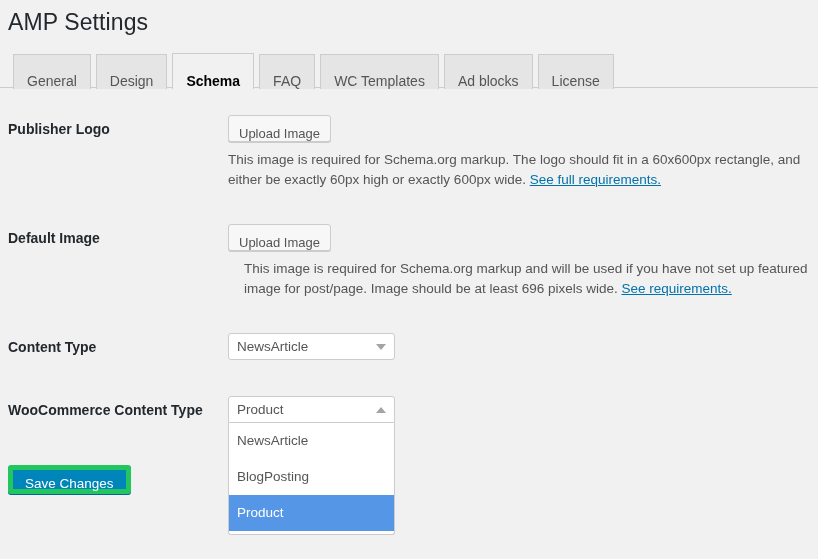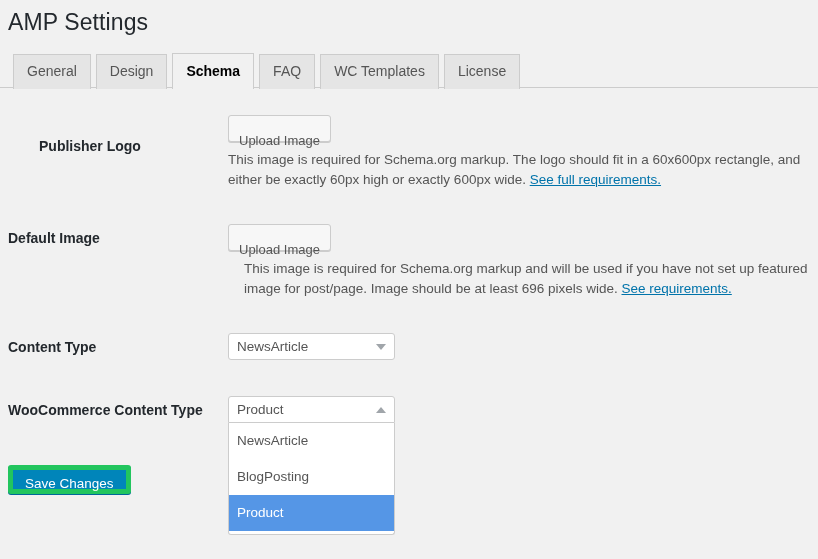--- a/index.html
+++ b/index.html
@@ -44,21 +44,21 @@
     left: 13px;
     top: 0;
     display: flex;
     align-items: flex-end;
     height: 36px;
   }
   .tab {
     box-sizing: border-box;
     height: 35px;
     line-height: 33px;
-    padding: 0 13px;
+    padding: 10px 13px;
     margin-right: 5px;
     background: #e5e5e5;
     border: 1px solid #ccc;
     border-bottom: none;
     color: #555;
     font-size: 14px;
     white-space: nowrap;
     position: relative;
     top: 1px;
     cursor: pointer;
@@ -92,21 +92,21 @@
     white-space: nowrap;
   }
   .row-field {
     position: absolute;
     left: 228px;
   }
 
   .upload-button {
     display: inline-block;
     box-sizing: border-box;
-    padding: 12px 10px;
+    padding: 5px 10px;
     height: 27px;
     line-height: 25px;
     background: #f7f7f7;
     border: 1px solid #ccc;
     border-radius: 3px;
     color: #555;
     font-size: 13px;
     font-family: "Liberation Sans", sans-serif;
     cursor: pointer;
     box-shadow: 0 1px 0 #ccc;
@@ -210,28 +210,29 @@
 
 <div class="page-title">AMP Settings</div>
 
 <div class="tab-bar">
   <div class="tab-list">
     <div class="tab">General</div>
     <div class="tab">Design</div>
     <div class="tab active">Schema</div>
     <div class="tab">FAQ</div>
     <div class="tab">WC Templates</div>
+    <div class="tab">Ad blocks</div>
     <div class="tab">License</div>
   </div>
 </div>
 
 <div class="form-area">
 
   <div class="row">
-    <div class="row-label" style="top:50px;margin-left:31px;">Publisher Logo</div>
+    <div class="row-label" style="top:33px;">Publisher Logo</div>
     <div class="row-field" style="top:27px;">
       <button class="upload-button">Upload Image</button>
     </div>
     <div class="help-text" style="top:62px;">
       <span>This image is required for Schema.org markup. The logo should fit in a 60x600px rectangle, and either be exactly 60px high or exactly 600px wide.</span>
       <a class="help-link">See full requirements.</a>
     </div>
   </div>
 
   <div class="row">

